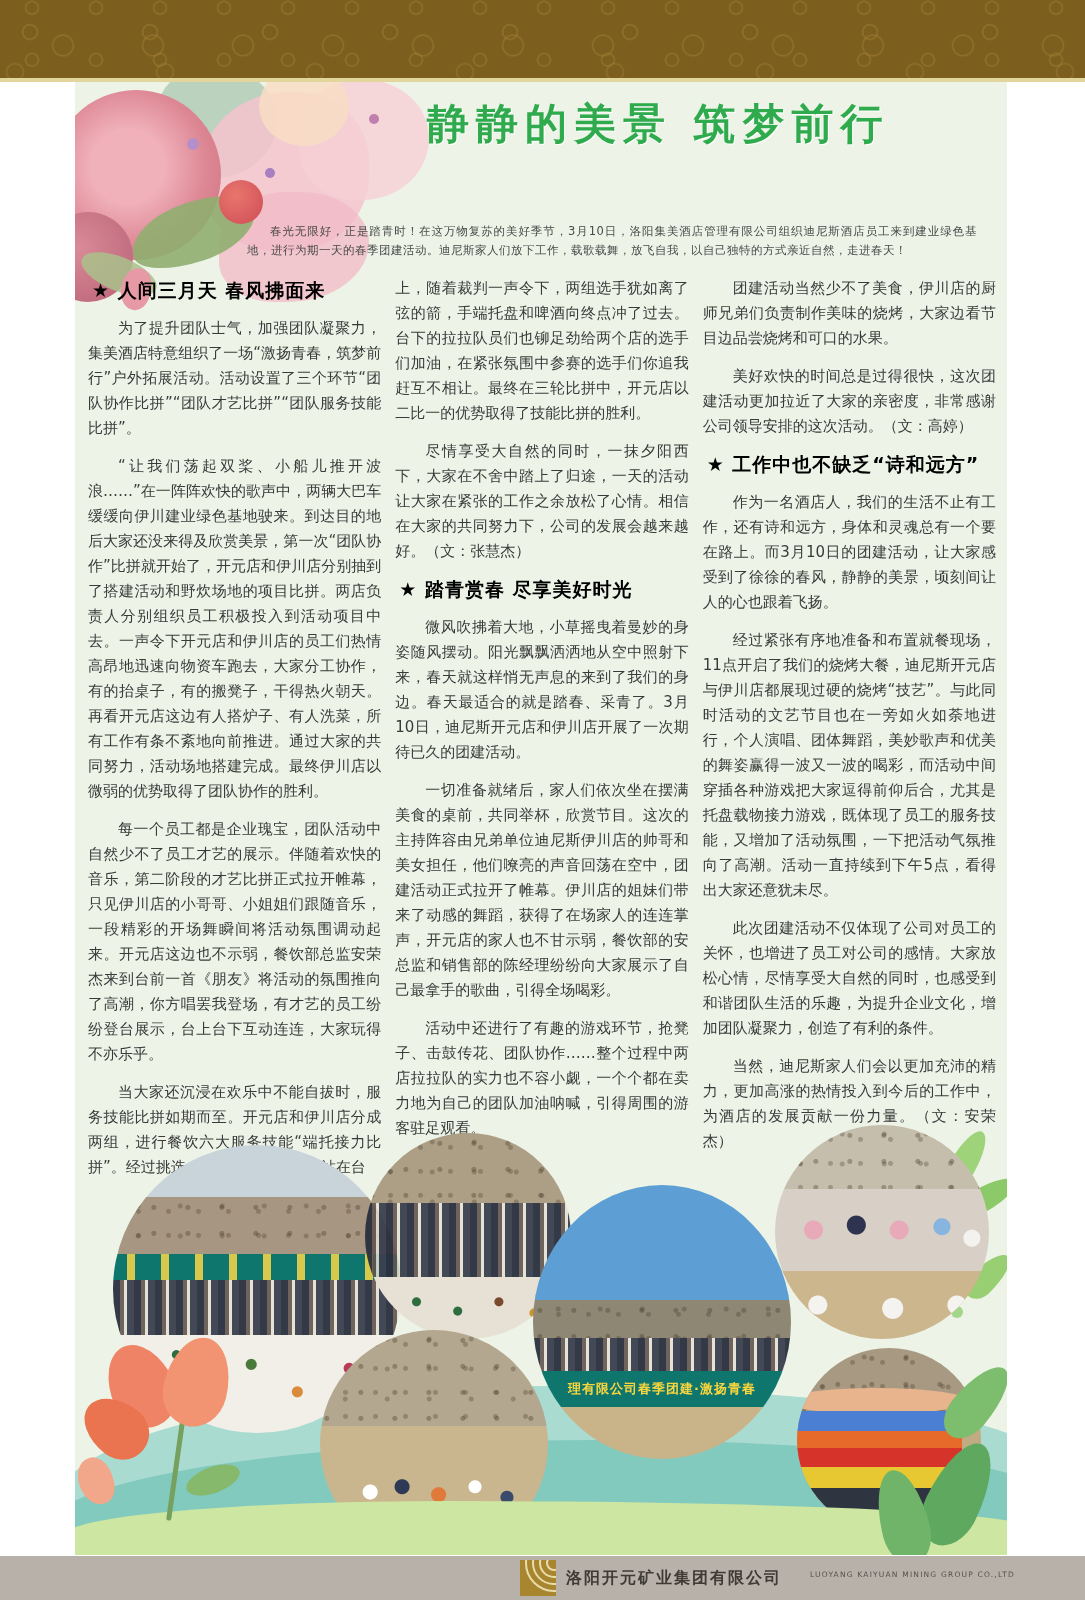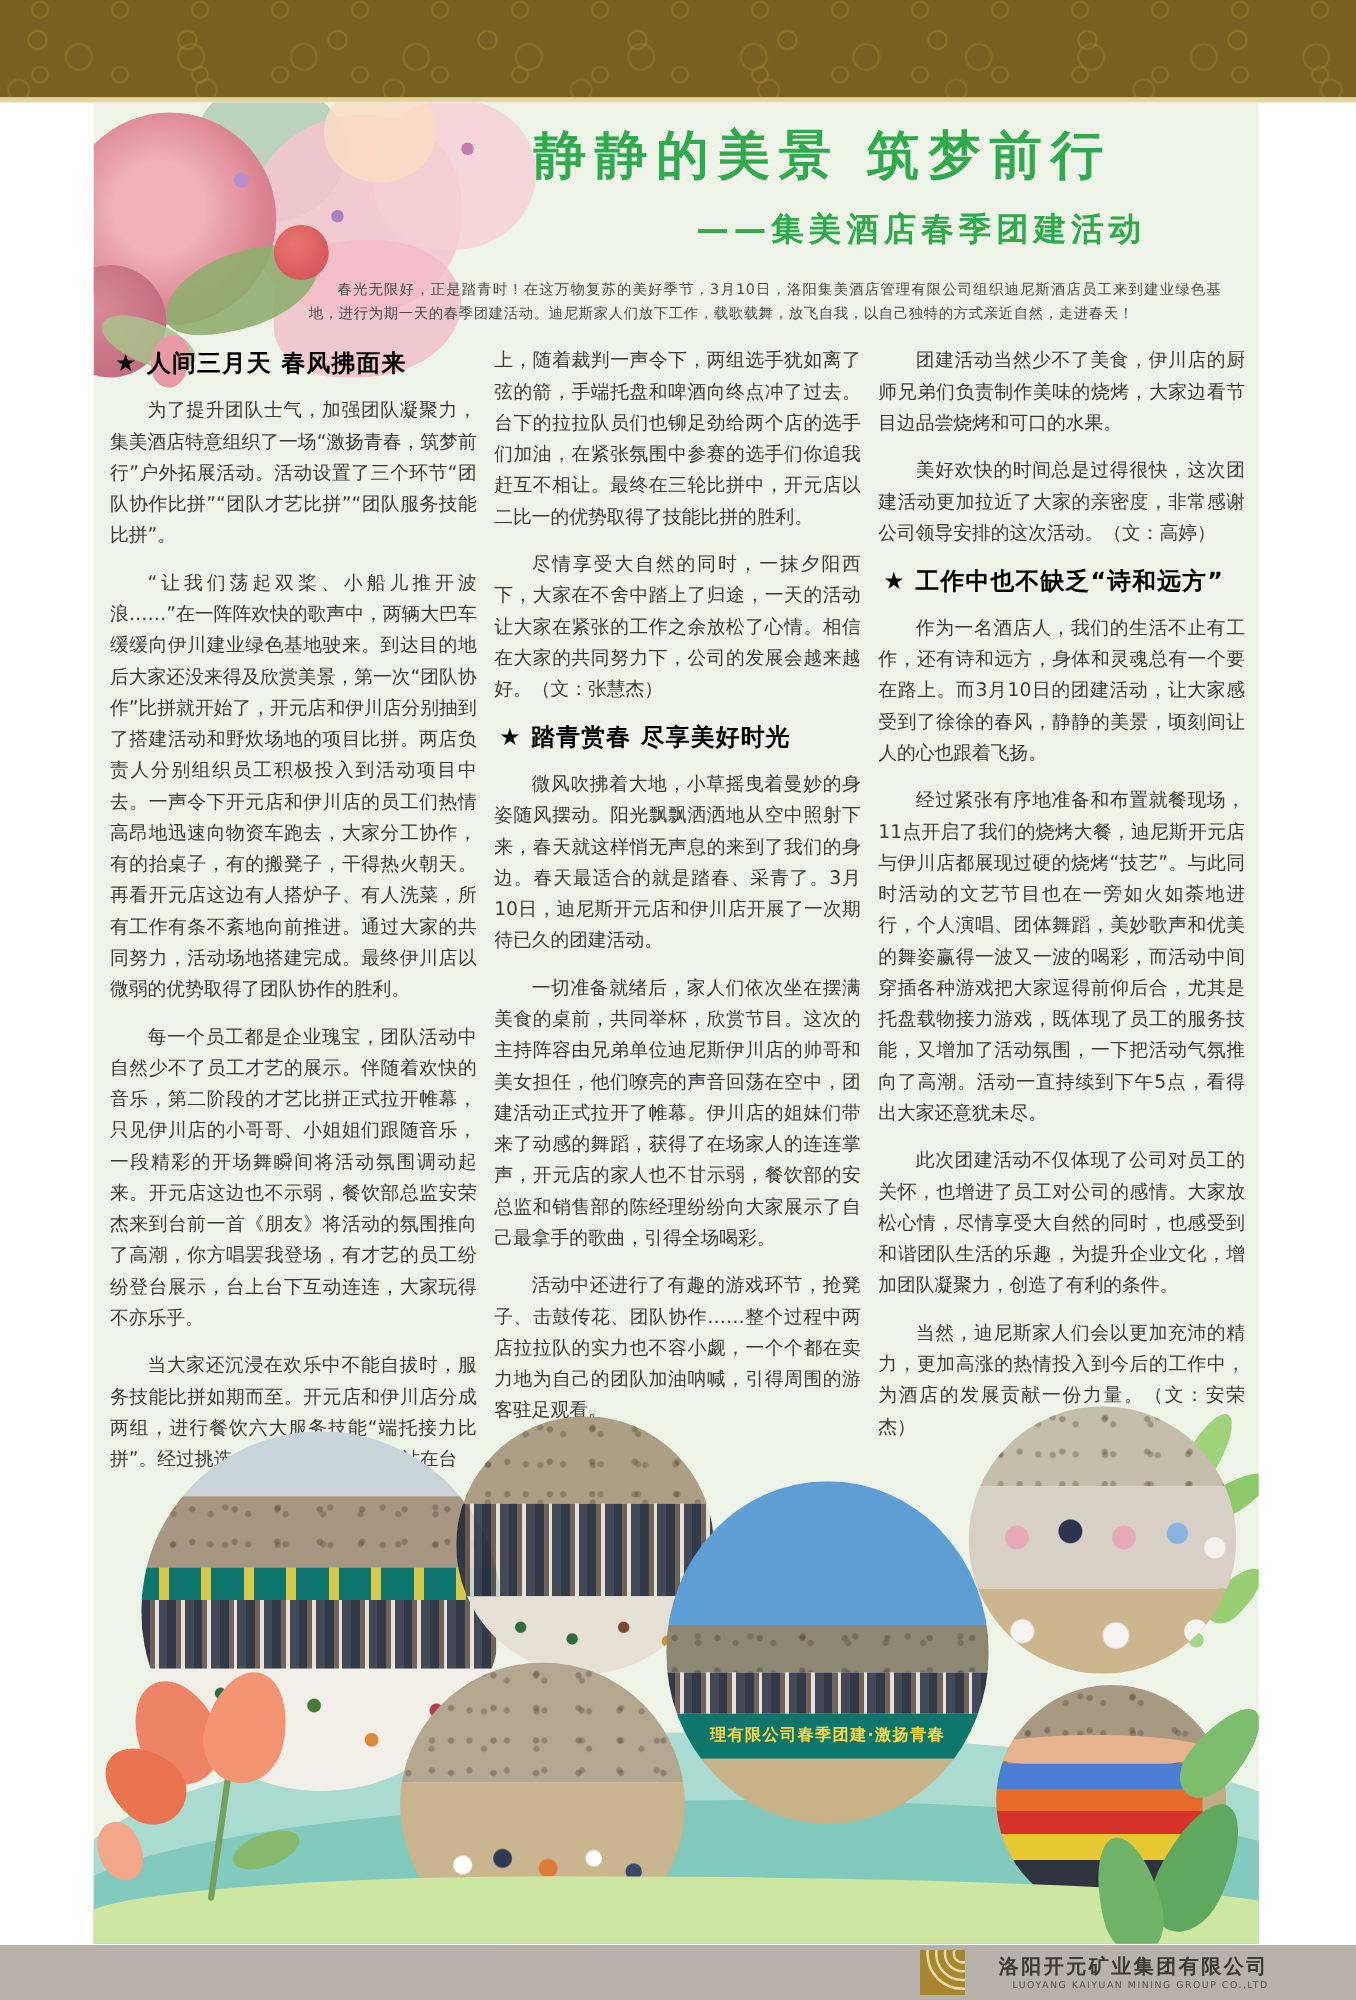--- a/index.html
+++ b/index.html
@@ -119,21 +119,21 @@
       radial-gradient(circle at 65% 40%, #7a4a2e 0 4px, transparent 5px),
       radial-gradient(circle at 82% 58%, #c9952e 0 4px, transparent 5px);}
   .singer-body{position:absolute;left:50%;top:34%;width:38px;height:78px;margin-left:-19px;border-radius:9px;
       background:linear-gradient(180deg,#4a7fd4 0 26%,#e86a2a 26% 48%,#d6332a 48% 72%,#e8c832 72% 100%);}
   .singer-head{position:absolute;left:50%;top:22%;width:26px;height:26px;margin-left:-13px;border-radius:50%;background:#e8b48e;}
   .singer-legs{position:absolute;left:50%;top:76%;width:26px;height:34px;margin-left:-13px;background:#2e3440;border-radius:4px;}
 
   
   .footer{position:absolute;left:0;top:1556px;width:1085px;height:44px;background:#b8b1aa;display:flex;align-items:center;justify-content:flex-end;padding-right:70px;box-sizing:border-box;gap:10px;z-index:6;}
   .logo{width:36px;height:36px;flex:0 0 auto;}
-  .footer-text{display:flex;flex-direction:column;line-height:1.1;text-align:right;}
+  .footer-text{display:flex;flex-direction:row;line-height:1.1;}
   .company-cn{font-size:16px;font-weight:bold;color:#3e3a34;letter-spacing:2px;}
   .company-en{font-size:7.5px;color:#56514a;letter-spacing:1.2px;margin-top:2px;padding-left:28px;}
 </style>
 </head>
 <body>
 
 <div class="top-band"></div>
 <div class="band-edge"></div>
 
 <div class="panel">
@@ -149,21 +149,20 @@
     <div class="blob fl-leaf1"></div>
     <div class="blob fl-leaf2"></div>
     <div class="blob fl-berry"></div>
     <div class="blob fl-dotp1"></div>
     <div class="blob fl-dotp2"></div>
     <div class="blob fl-dotp3"></div>
     <div class="blob fl-bud"></div>
   </div>
 
   <h1 class="title">静静的美景 筑梦前行</h1>
-  <h2 class="subtitle">——集美酒店春季团建活动</h2>
   <p class="intro">春光无限好，正是踏青时！在这万物复苏的美好季节，3月10日，洛阳集美酒店管理有限公司组织迪尼斯酒店员工来到建业绿色基地，进行为期一天的春季团建活动。迪尼斯家人们放下工作，载歌载舞，放飞自我，以自己独特的方式亲近自然，走进春天！</p>
 
   <div class="columns">
     <div class="col">
         <div class="sec-heading">★ 人间三月天 春风拂面来</div>
         <div class="para">为了提升团队士气，加强团队凝聚力，集美酒店特意组织了一场“激扬青春，筑梦前行”户外拓展活动。活动设置了三个环节“团队协作比拼”“团队才艺比拼”“团队服务技能比拼”。</div>
         <div class="para">“让我们荡起双桨、小船儿推开波浪……”在一阵阵欢快的歌声中，两辆大巴车缓缓向伊川建业绿色基地驶来。到达目的地后大家还没来得及欣赏美景，第一次“团队协作”比拼就开始了，开元店和伊川店分别抽到了搭建活动和野炊场地的项目比拼。两店负责人分别组织员工积极投入到活动项目中去。一声令下开元店和伊川店的员工们热情高昂地迅速向物资车跑去，大家分工协作，有的抬桌子，有的搬凳子，干得热火朝天。再看开元店这边有人搭炉子、有人洗菜，所有工作有条不紊地向前推进。通过大家的共同努力，活动场地搭建完成。最终伊川店以微弱的优势取得了团队协作的胜利。</div>
         <div class="para">每一个员工都是企业瑰宝，团队活动中自然少不了员工才艺的展示。伴随着欢快的音乐，第二阶段的才艺比拼正式拉开帷幕，只见伊川店的小哥哥、小姐姐们跟随音乐，一段精彩的开场舞瞬间将活动氛围调动起来。开元店这边也不示弱，餐饮部总监安荣杰来到台前一首《朋友》将活动的氛围推向了高潮，你方唱罢我登场，有才艺的员工纷纷登台展示，台上台下互动连连，大家玩得不亦乐乎。</div>
         <div class="para">当大家还沉浸在欢乐中不能自拔时，服务技能比拼如期而至。开元店和伊川店分成两组，进行餐饮六大服务技能“端托接力比拼”。经过挑选，两组选手严阵以待站在台</div>
       </div>

